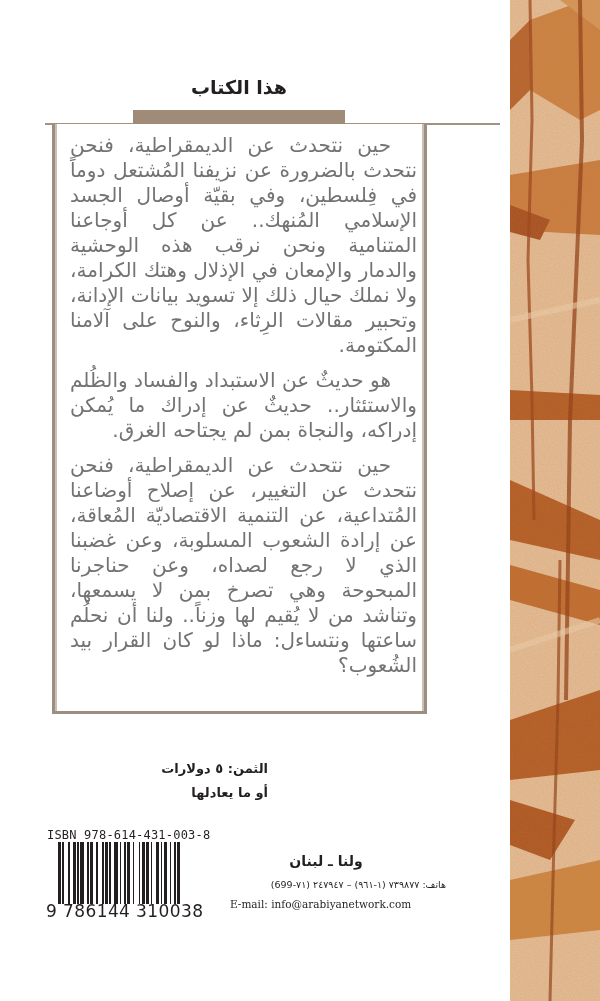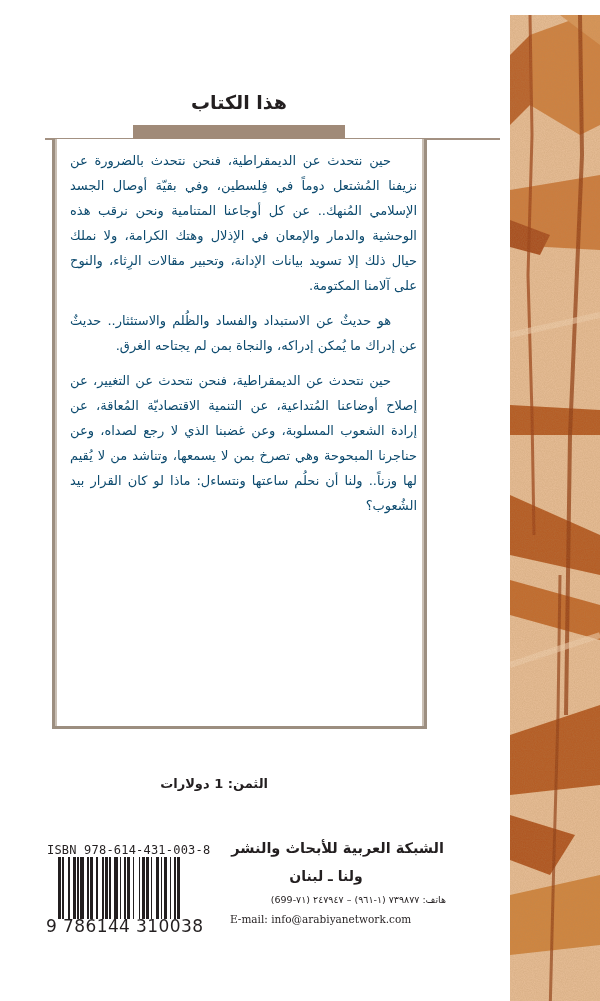--- a/index.html
+++ b/index.html
@@ -1,19 +1,19 @@
 <!DOCTYPE html>
 <html><head>
   <meta charset="utf-8">
   <style>
     * { box-sizing: border-box; margin: 0; padding: 0; }
     html, body { width: 600px; height: 1001px; background: #ffffff; overflow: hidden; }
     body { position: relative; font-family: "DejaVu Sans", sans-serif; color: #231f20; }
 
-    .page { position: absolute; left: 0; top: 15px; width: 600px; height: 946px; background: #ffffff; }
+    .page { position: absolute; left: 0; top: 0; width: 600px; height: 946px; background: #ffffff; }
 
     
     .title {
       position: absolute; left: 133px; top: 76px; width: 212px;
       text-align: center; direction: rtl;
       font-family: "DejaVu Sans", sans-serif; font-weight: bold; font-size: 19px;
       color: #231f20; letter-spacing: 0.5px;
     }
     .title-rule {
       position: absolute; left: 45px; top: 123px; width: 455px; height: 2px; background: #a39182;
@@ -25,22 +25,22 @@
     
     .frame {
       position: absolute; left: 52px; top: 124px; width: 375px; height: 590px;
       border: 3px solid #9c8e80; border-top: none; background: #ffffff;
       box-shadow: inset 2px 0 0 #c9bfb4, inset -2px 0 0 #c9bfb4;
     }
     .frame-left { position: absolute; left: 52px; top: 124px; width: 3px; height: 590px; background:#9c8e80; }
     .body-text {
       position: absolute; left: 70px; top: 133px; width: 347px;
       direction: rtl; text-align: justify; text-align-last: right;
-      font-family: "DejaVu Sans", sans-serif; font-size: 13px; line-height: 25px;
-      color: #0c4a6e;
+      font-family: "DejaVu Sans", sans-serif; font-size: 20px; line-height: 25px;
+      color: #737373;
     }
     .para { text-indent: 26px; margin-bottom: 10px; }
     .para:last-child { margin-bottom: 0; }
 
     
     .price {
       position: absolute; left: 150px; top: 757px; width: 118px;
       direction: rtl; text-align: right;
       font-family: "DejaVu Sans", sans-serif; font-weight: bold; font-size: 13px; line-height: 24px;
       color: #231f20;
@@ -105,21 +105,22 @@
   <div class="frame"></div>
   <div class="frame-left"></div>
 
   <div class="body-text">
     <p class="para">حين نتحدث عن الديمقراطية، فنحن نتحدث بالضرورة عن نزيفنا المُشتعل دوماً في فِلسطين، وفي بقيّة أوصال الجسد الإسلامي المُنهك.. عن كل أوجاعنا المتنامية ونحن نرقب هذه الوحشية والدمار والإمعان في الإذلال وهتك الكرامة، ولا نملك حيال ذلك إلا تسويد بيانات الإدانة، وتحبير مقالات الرِثاء، والنوح على آلامنا المكتومة.</p>
     <p class="para">هو حديثٌ عن الاستبداد والفساد والظُلم والاستئثار.. حديثٌ عن إدراك ما يُمكن إدراكه، والنجاة بمن لم يجتاحه الغرق.</p>
     <p class="para">حين نتحدث عن الديمقراطية، فنحن نتحدث عن التغيير، عن إصلاح أوضاعنا المُتداعية، عن التنمية الاقتصاديّة المُعاقة، عن إرادة الشعوب المسلوبة، وعن غضبنا الذي لا رجع لصداه، وعن حناجرنا المبحوحة وهي تصرخ بمن لا يسمعها، وتناشد من لا يُقيم لها وزناً.. ولنا أن نحلُم ساعتها ونتساءل: ماذا لو كان القرار بيد الشُعوب؟</p>
   </div>
 
   <div class="price">
-    <div>الثمن: 1 دولارات</div>
+    <div>الثمن: ٥ دولارات</div>
+    <div>أو ما يعادلها</div>
   </div>
 
   <div class="isbn-label">ISBN 978-614-431-003-8</div>
   <div class="barcode" id="barcode">
       <span style="width: 2.93976px; background: rgb(35, 31, 32);"></span>
       <span style="width: 1.46988px; background: rgb(255, 255, 255);"></span>
       <span style="width: 1.46988px; background: rgb(35, 31, 32);"></span>
       <span style="width: 4.40964px; background: rgb(255, 255, 255);"></span>
       <span style="width: 1.46988px; background: rgb(35, 31, 32);"></span>
       <span style="width: 2.93976px; background: rgb(255, 255, 255);"></span>
@@ -166,21 +167,20 @@
       <span style="width: 2.93976px; background: rgb(35, 31, 32);"></span>
       <span style="width: 2.93976px; background: rgb(255, 255, 255);"></span>
       <span style="width: 1.46988px; background: rgb(35, 31, 32);"></span>
       <span style="width: 2.93976px; background: rgb(255, 255, 255);"></span>
       <span style="width: 1.46988px; background: rgb(35, 31, 32);"></span>
       <span style="width: 1.46988px; background: rgb(255, 255, 255);"></span>
       <span style="width: 2.93976px; background: rgb(35, 31, 32);"></span>
     </div>
   <div class="barcode-digits">9 786144 310038</div>
 
-  <div class="publisher-name">الشبكة العربية للأبحاث والنشر</div>
   <div class="publisher-city">ولنا ـ لبنان</div>
   <div class="publisher-phone">هاتف: ٧٣٩٨٧٧ (١-٩٦١) – ٢٤٧٩٤٧ (٧١-699)</div>
   <div class="publisher-email">E-mail: info@arabiyanetwork.com</div>
 
   <div class="texture">
     <svg width="90" height="1001" viewBox="0 0 90 1001">
       <defs>
         <filter id="grain" x="0" y="0" width="100%" height="100%">
           <feTurbulence type="fractalNoise" baseFrequency="0.9" numOctaves="2" seed="3" result="n"></feTurbulence>
           <feColorMatrix type="matrix" values="0 0 0 0 0.45  0 0 0 0 0.25  0 0 0 0 0.1  0 0 0 0.35 0" in="n" result="g"></feColorMatrix>

